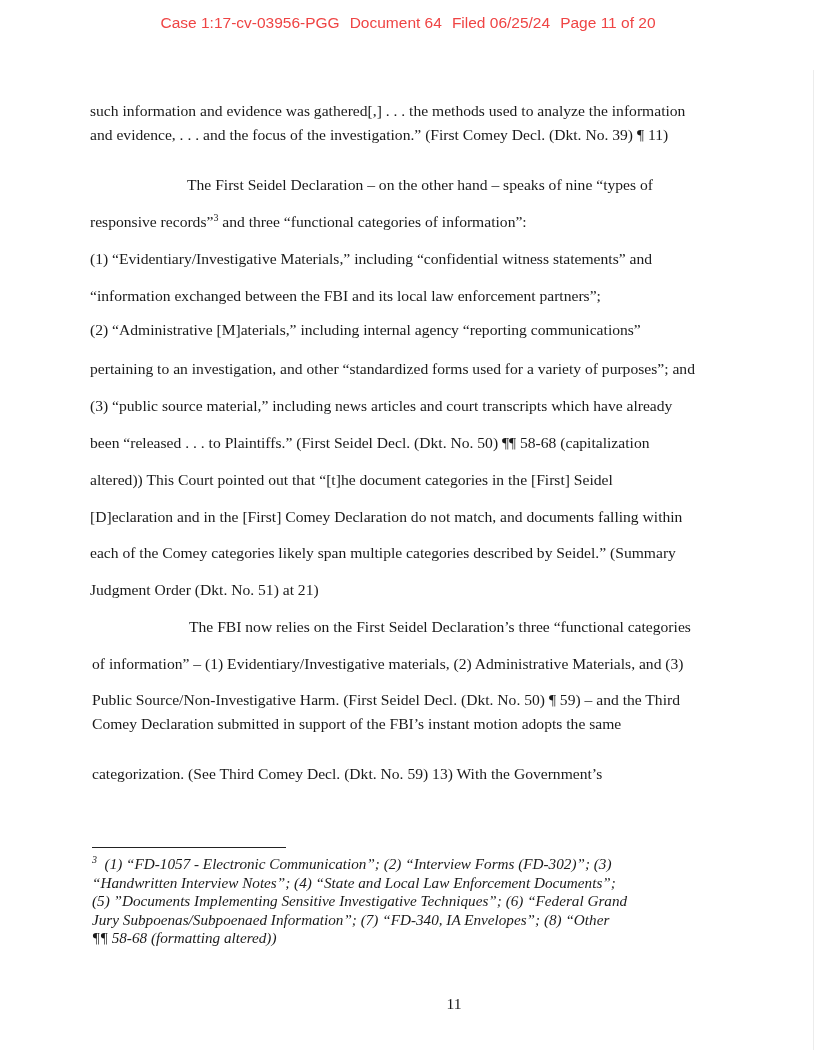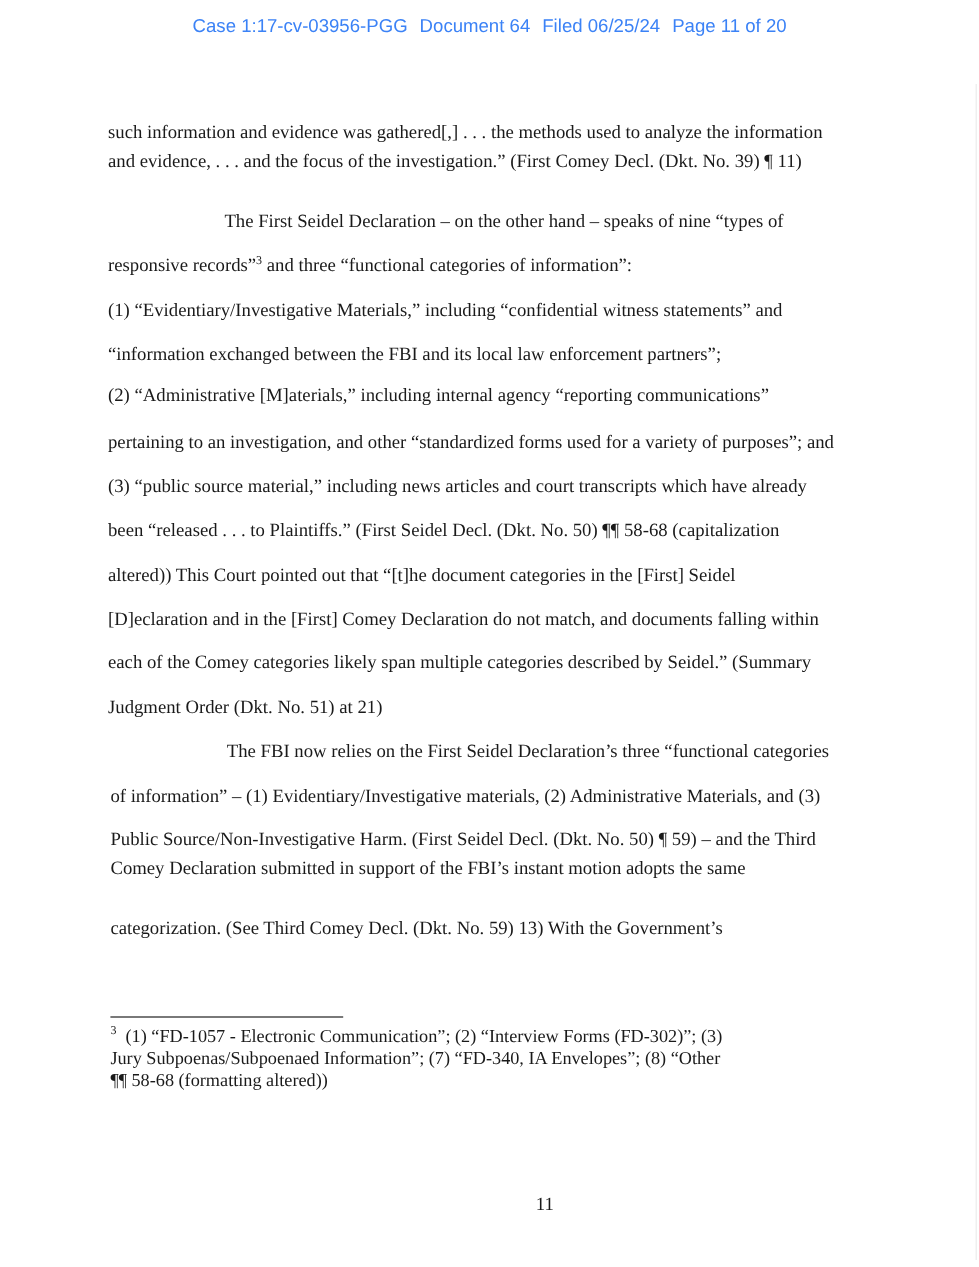--- a/index.html
+++ b/index.html
@@ -16,21 +16,21 @@
       color: #1a1a1a;
     }
     .header-stamp {
       position: absolute;
       top: 14px;
       left: 0;
       width: 816px;
       text-align: center;
       font-family: "Liberation Sans", sans-serif;
       font-size: 15.5px;
-      color: #3b82f6;
+      color: #ef4444;
       white-space: pre;
     }
     .header-stamp span { margin: 0 5px; }
     .right-edge {
       position: absolute;
       top: 70px;
       right: 2px;
       width: 1px;
       height: 980px;
       background: #ececec;
@@ -55,21 +55,21 @@
       background: #222;
     }
     .fn {
       position: absolute;
       left: 92px;
       top: 855px;
       width: 600px;
       font-size: 15.2px;
       line-height: 18.6px;
     }
-    .fn-line { white-space: nowrap; }
+    .fn-line { white-space: nowrap; font-style: italic; }
     .page-num {
       position: absolute;
       top: 995px;
       left: 0;
       width: 812px;
       text-align: center;
       font-size: 15.6px;
       padding-left: 48px;
     }
   </style>
@@ -99,17 +99,19 @@
   <div class="line" style="top:654px;left:92px">of information” – (1) Evidentiary/Investigative materials, (2) Administrative Materials, and (3)</div>
   <div class="line" style="top:690px;left:92px">Public Source/Non-Investigative Harm.  (First Seidel Decl. (Dkt. No. 50) ¶ 59) – and the Third</div>
   <div class="line" style="top:714px;left:92px">Comey Declaration submitted in support of the FBI’s instant motion adopts the same</div>
   <div class="line" style="top:764px;left:92px"><span>categorization.  (</span><span class="u">See</span><span> Third Comey Decl. (Dkt. No. 59) 13)  With the Government’s</span></div>
 </div>
 
 <div class="fn-rule"></div>
 
 <div class="fn">
   <div class="fn-line"><sup>3</sup><span style="white-space:pre">  (1) “FD-1057 - Electronic Communication”; (2) “Interview Forms (FD-302)”; (3)</span></div>
+  <div class="fn-line">“Handwritten Interview Notes”; (4) “State and Local Law Enforcement Documents”;</div>
+  <div class="fn-line">(5) ”Documents Implementing Sensitive Investigative Techniques”; (6) “Federal Grand</div>
   <div class="fn-line">Jury Subpoenas/Subpoenaed Information”; (7) “FD-340, IA Envelopes”; (8) “Other</div>
   <div class="fn-line">¶¶ 58-68 (formatting altered))</div>
 </div>
 
 <div class="page-num">11</div>
 
 </body></html>

